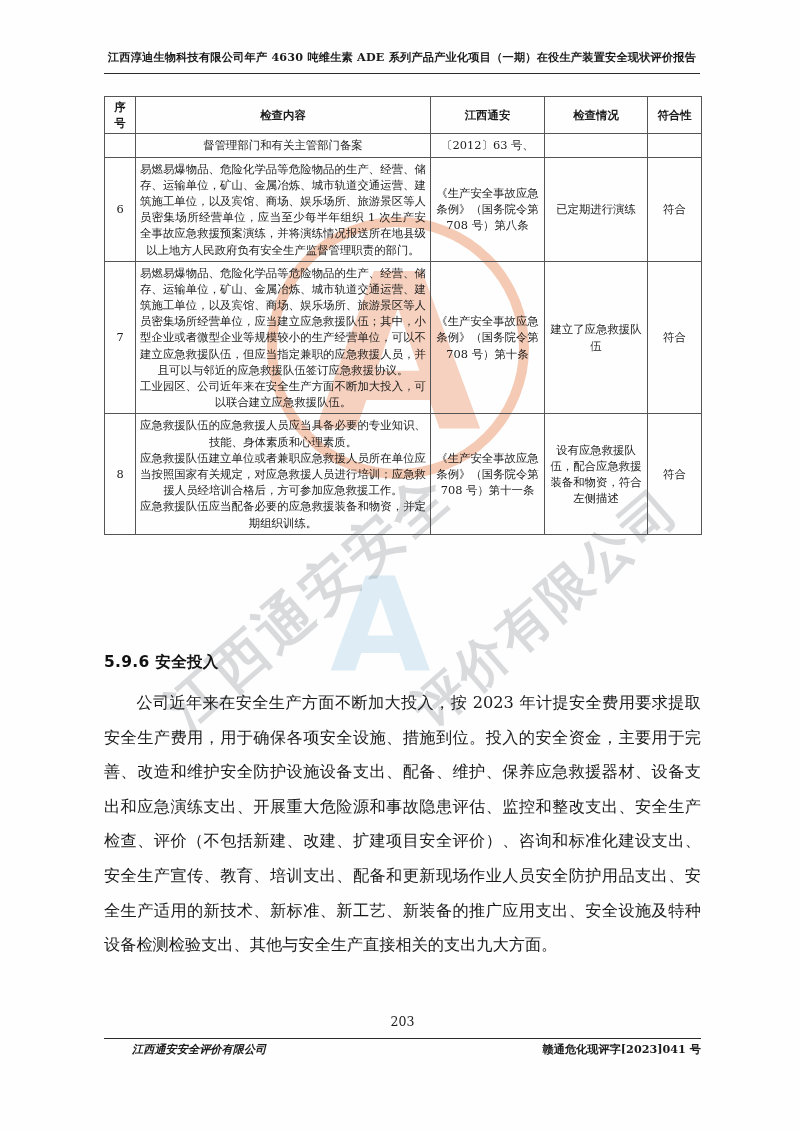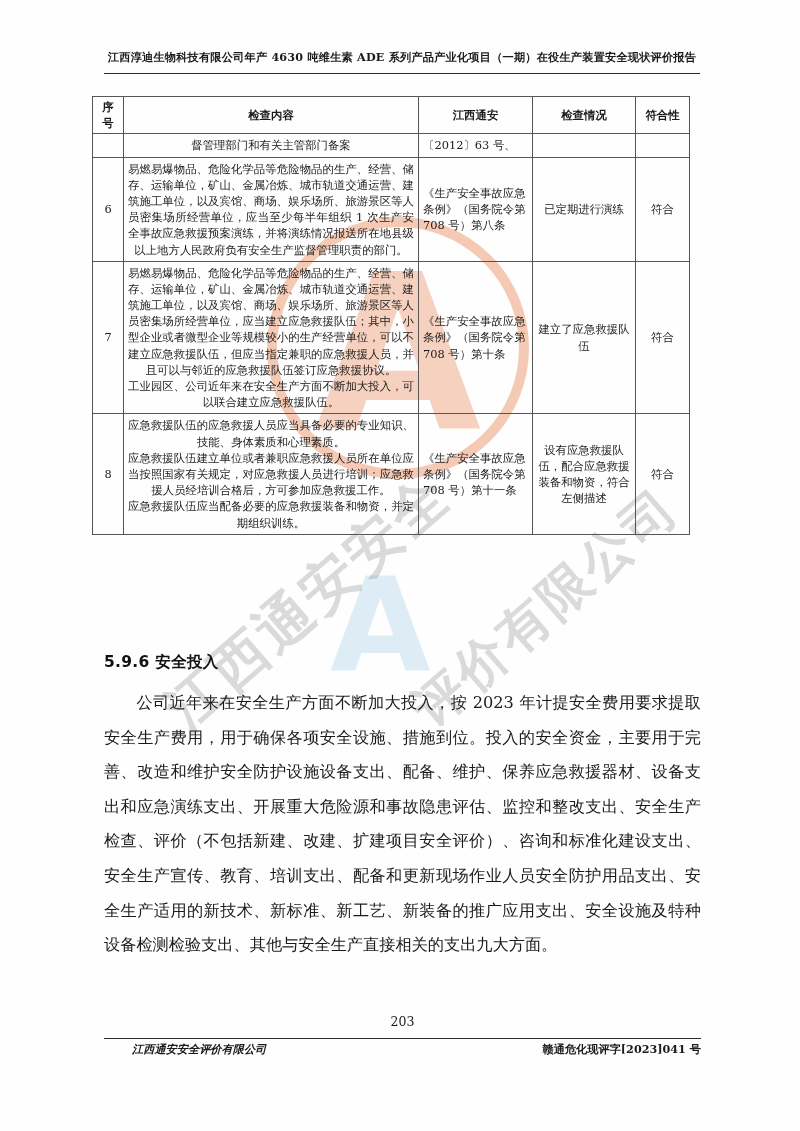--- a/index.html
+++ b/index.html
@@ -118,21 +118,21 @@
     left: 104px;
     top: 73px;
     width: 596px;
     height: 0;
     border-top: 1.6px solid #2a2a2a;
   }
 
   
   .check-table {
     position: absolute;
-    left: 92px;
+    left: 104px;
     top: 96px;
     width: 597px;
     border-collapse: collapse;
     table-layout: fixed;
     background: transparent;
   }
   .check-table td, .check-table th {
     border: 0.9px solid #555;
     vertical-align: middle;
     padding: 3px 4px;
@@ -148,21 +148,21 @@
     padding: 2px 4px;
   }
   .col-no    { width: 31px;  }
   .col-cont  { width: 295px; }
   .col-basis { width: 114px; }
   .col-stat  { width: 103px; }
   .col-comp  { width: 54px;  }
 
   td.c-no     { text-align: center; }
   td.c-cont   { text-align: justify; text-align-last: center; }
-  td.c-basis  { }
+  td.c-basis  { text-align: center; }
   td.c-stat   { text-align: center; }
   td.c-comp   { text-align: center; }
 
   td.c-cont p { margin: 0; text-indent: 0; text-align: justify; text-align-last: center; }
   td.c-cont p.last-center { text-align-last: center; }
 
   
   .section-heading {
     position: absolute;
     left: 104px;

